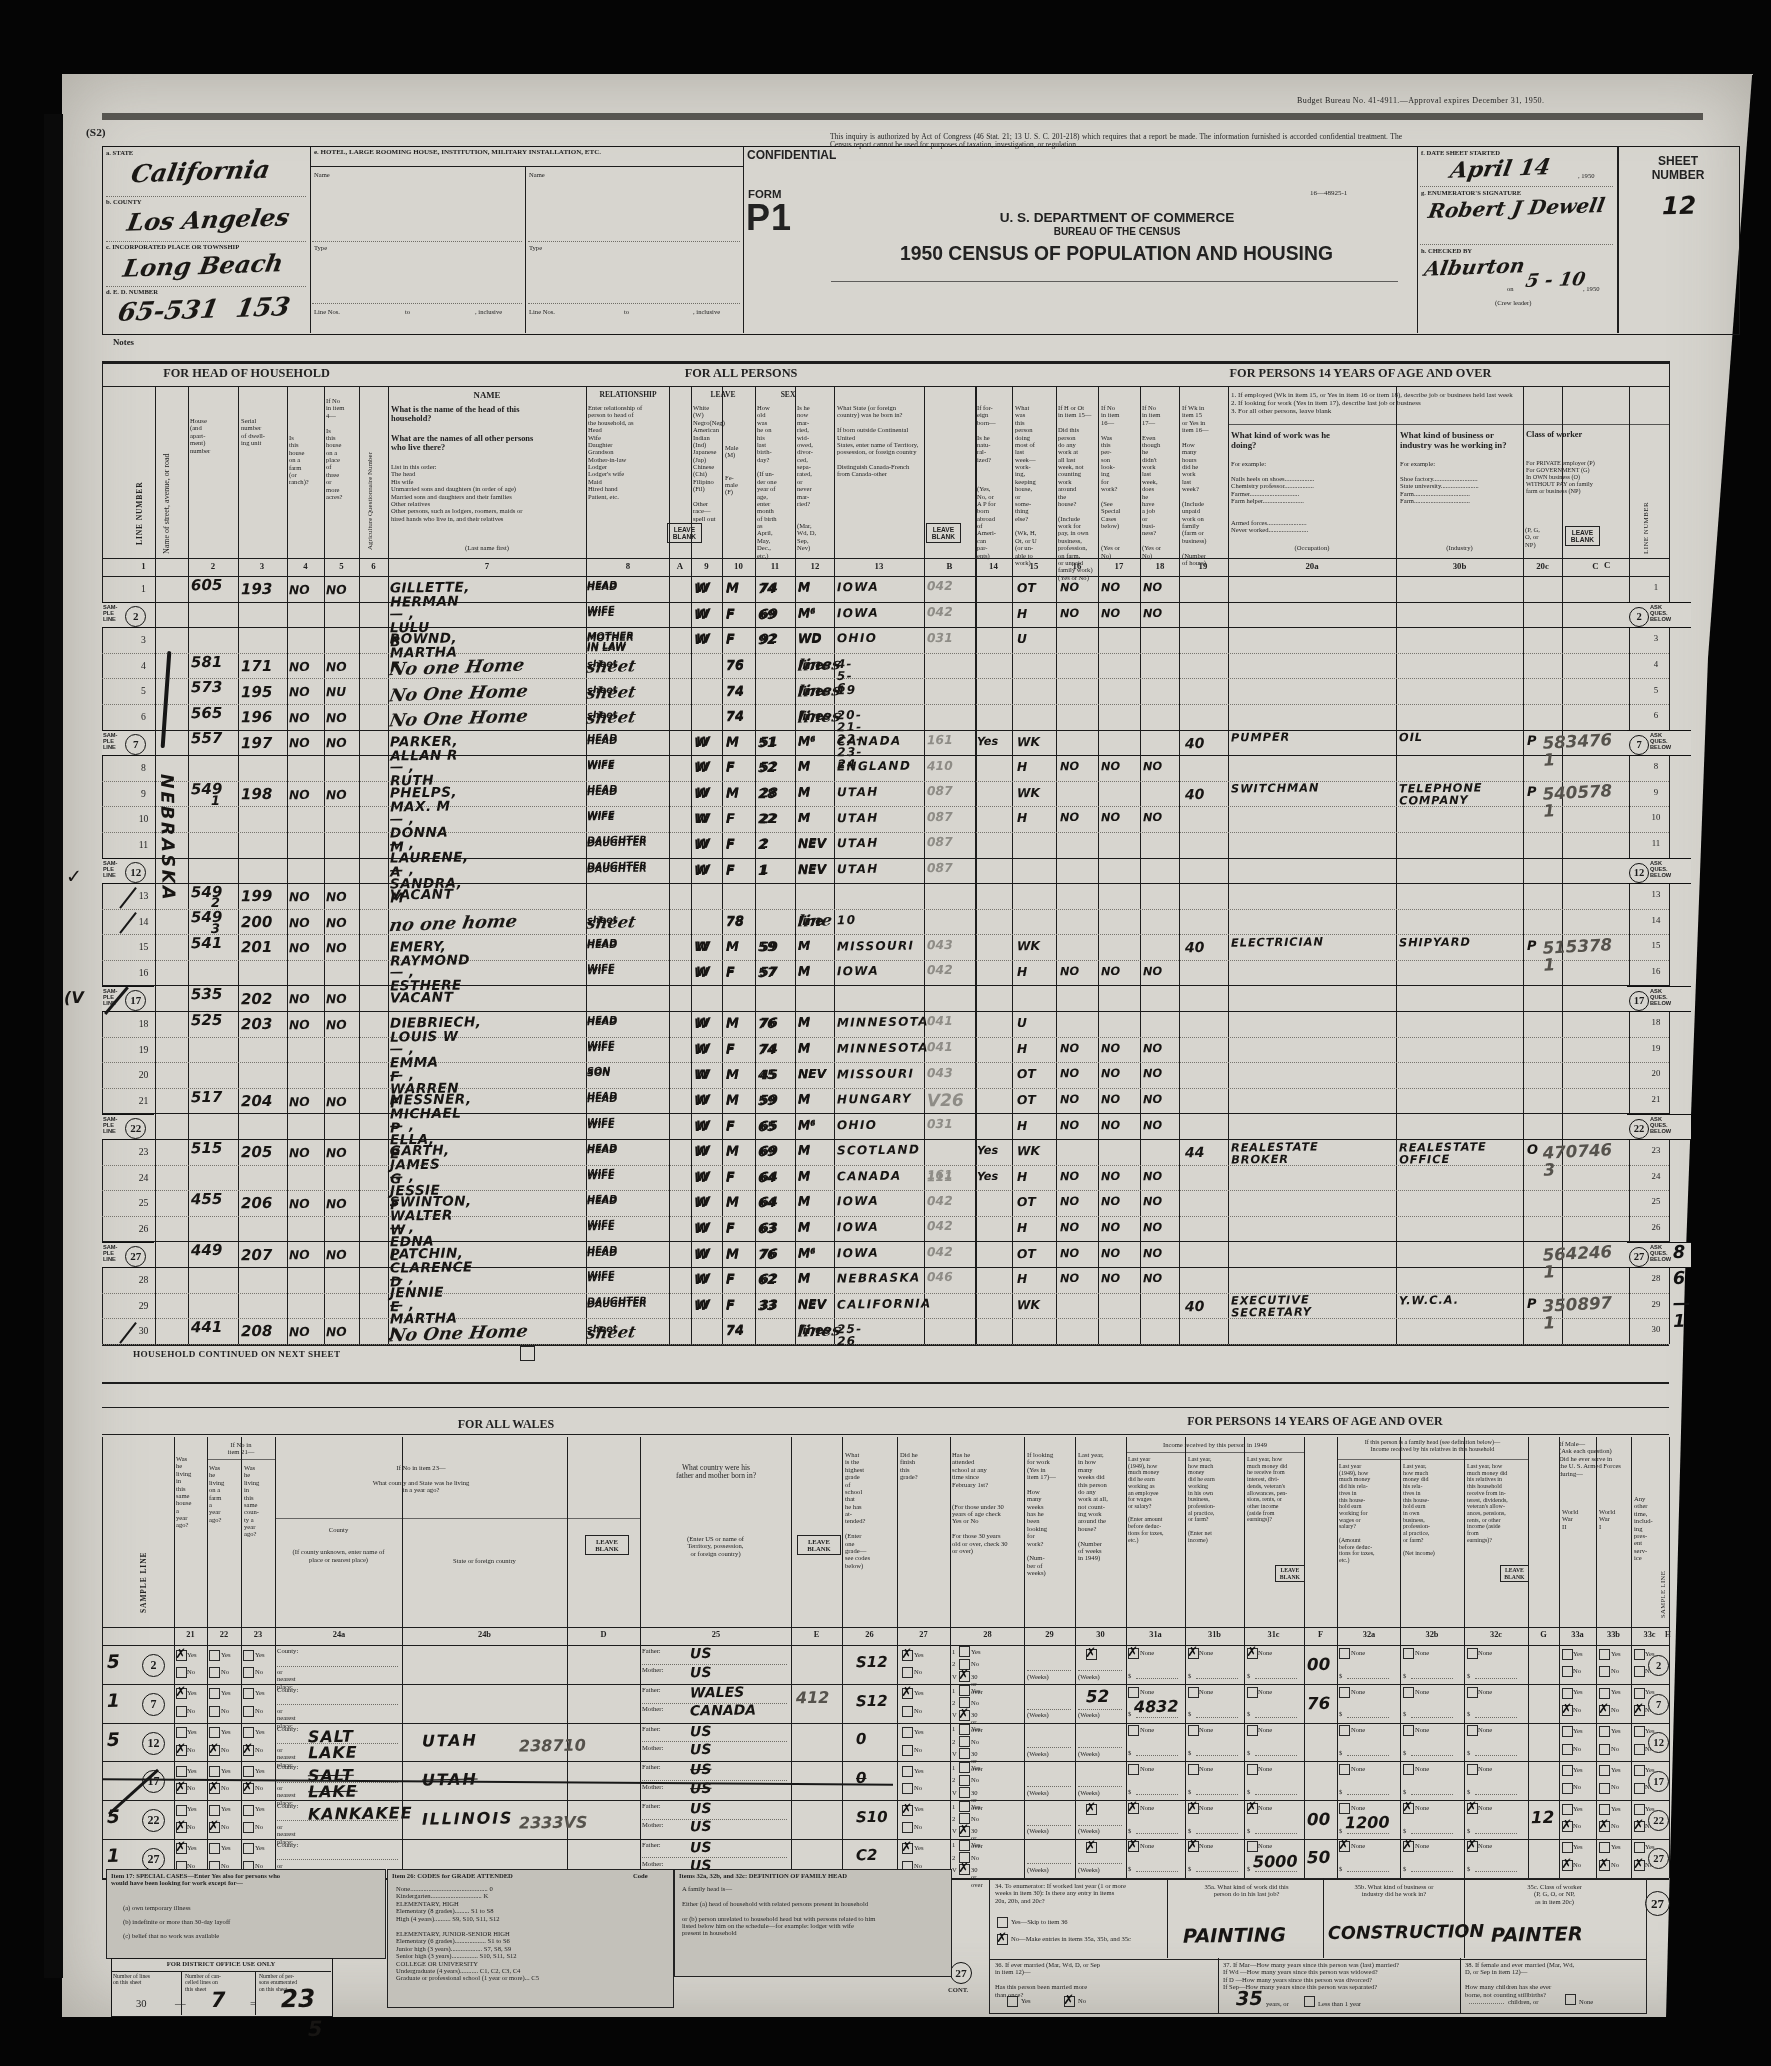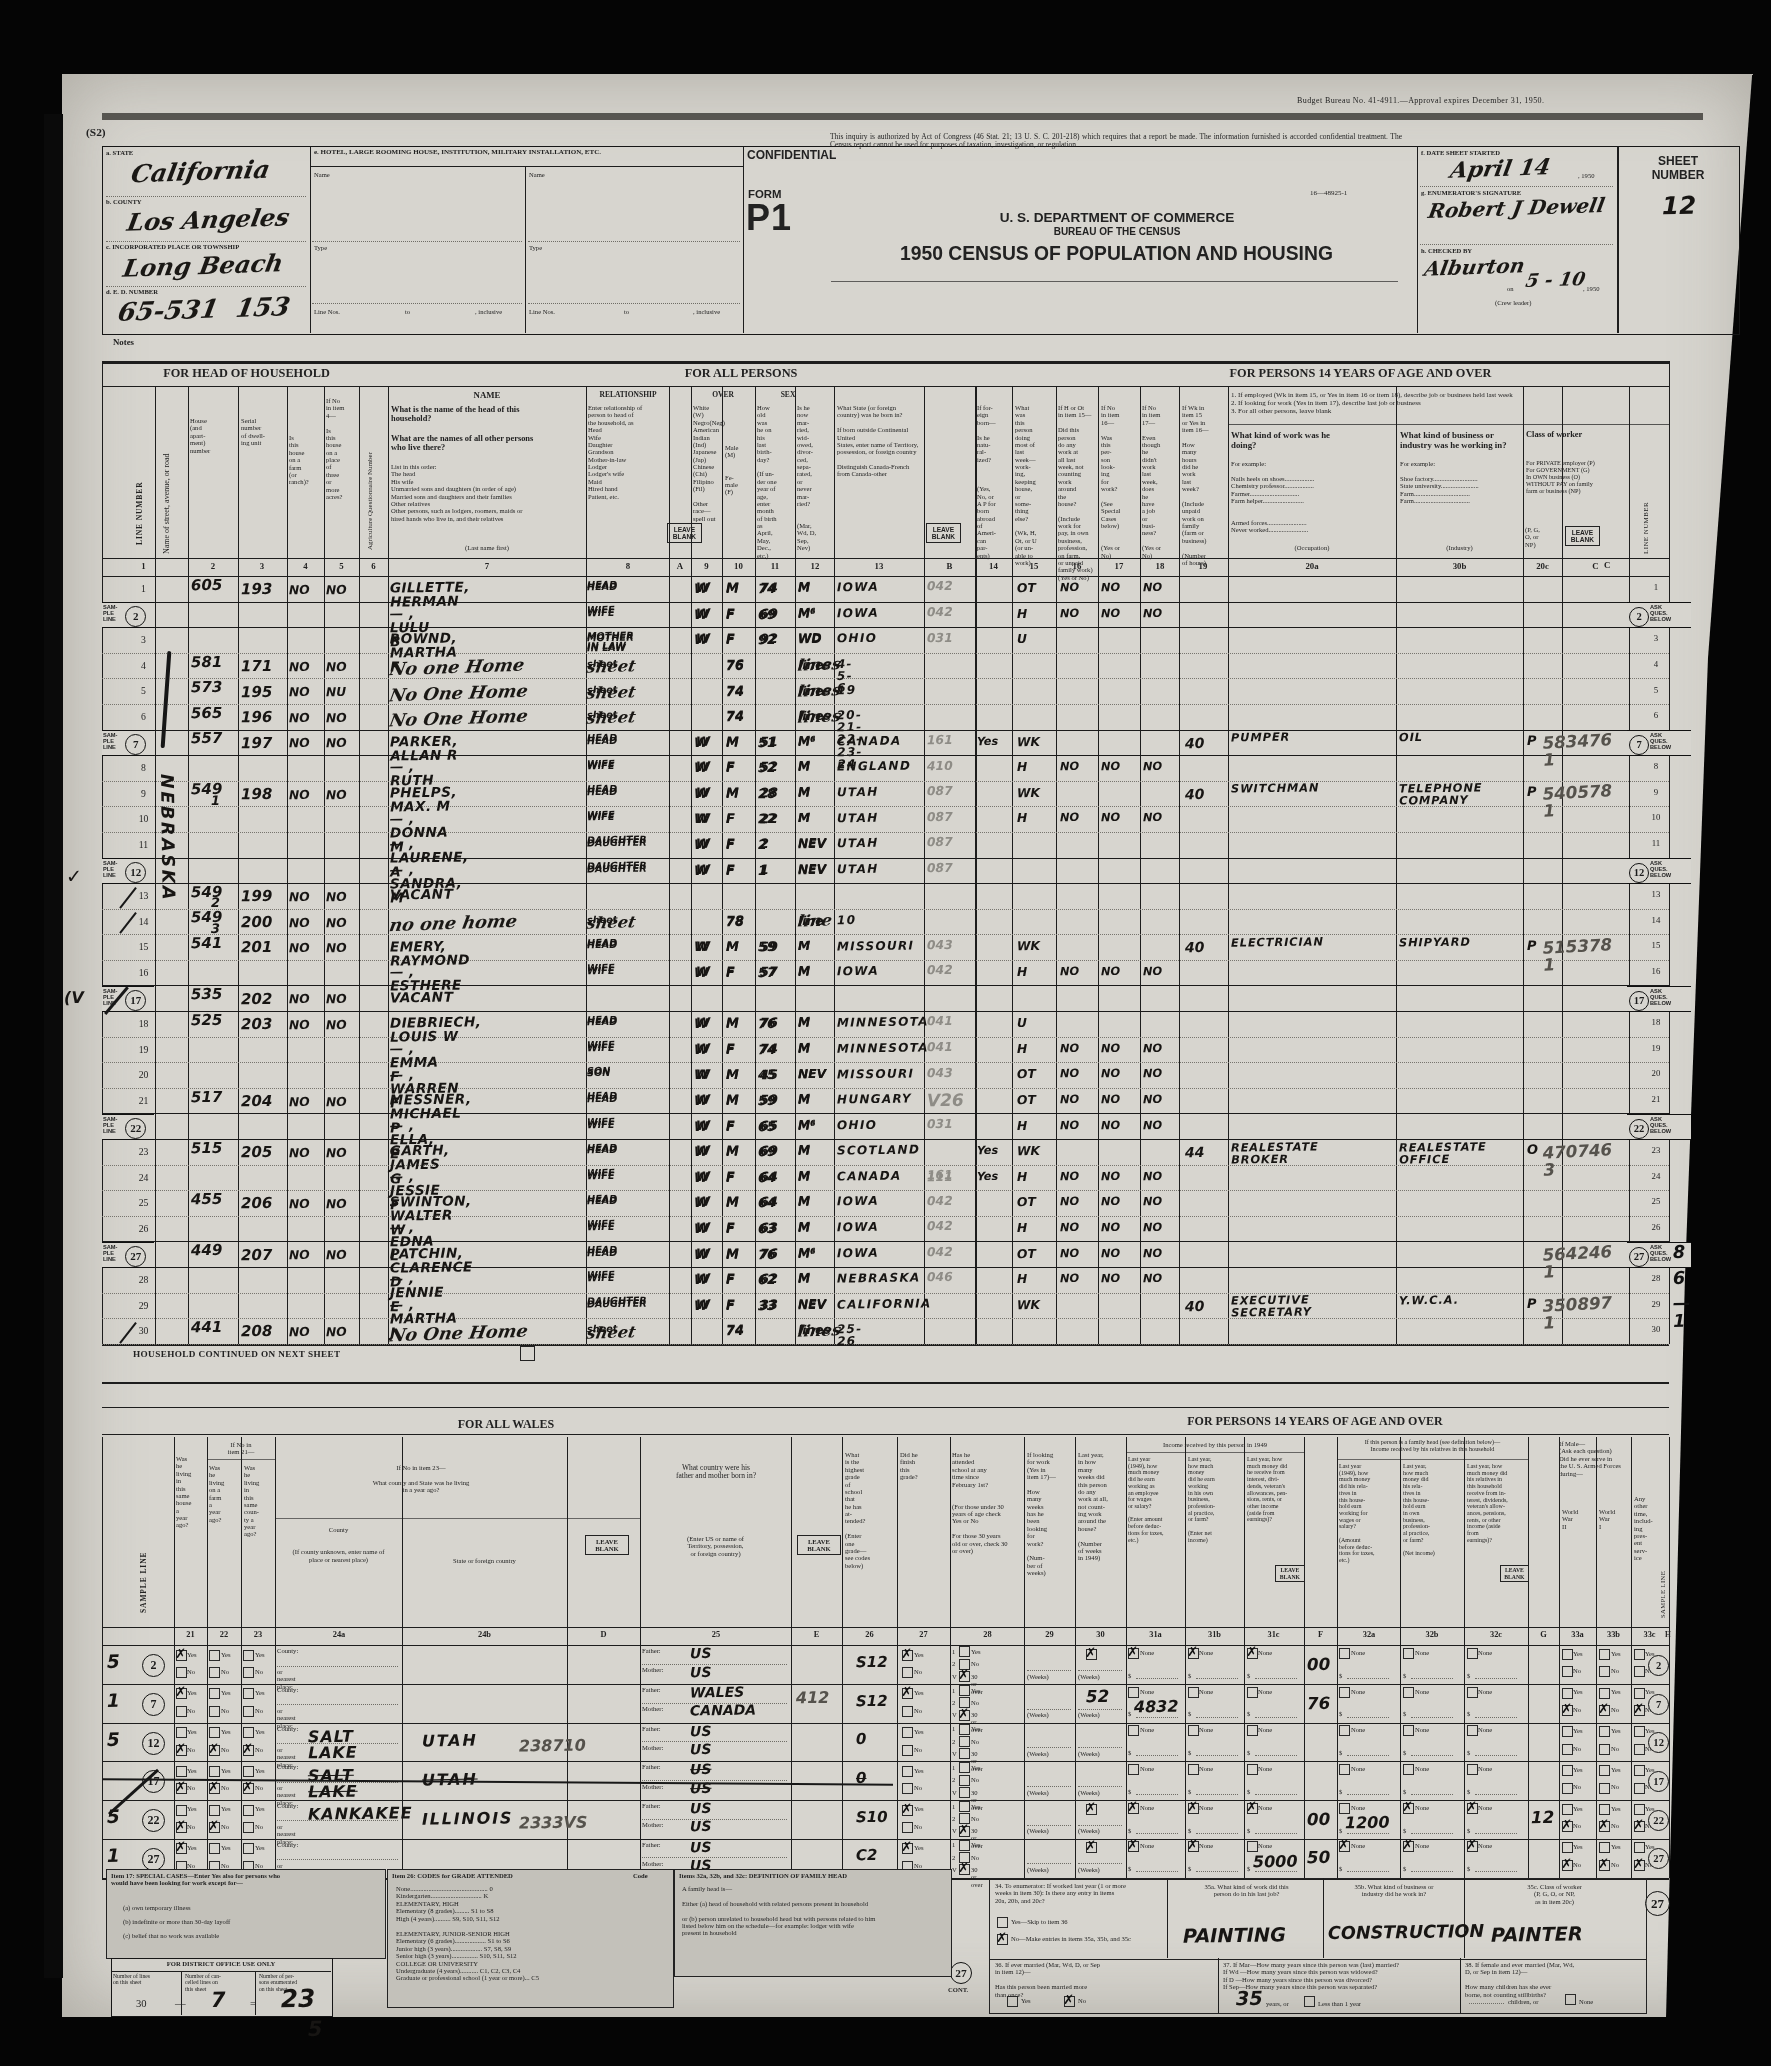--- a/index.html
+++ b/index.html
@@ -171,21 +171,21 @@
       <div class="p cap" style="position: absolute; left: 1228px; top: 561px; width: 168px; font-size: 8.8px; font-weight: bold;">20a</div>
       <div class="p cap" style="position: absolute; left: 1396px; top: 561px; width: 127px; font-size: 8.8px; font-weight: bold;">30b</div>
       <div class="p cap" style="position: absolute; left: 1523px; top: 561px; width: 39px; font-size: 8.8px; font-weight: bold;">20c</div>
       <div class="p cap" style="position: absolute; left: 1562px; top: 561px; width: 67px; font-size: 8.8px; font-weight: bold;">C</div>
       <div class="p vert" style="position: absolute; left: 135px; top: 413px; height: 132px; font-size: 7.5px; font-weight: bold; letter-spacing: 0.9px;">LINE NUMBER</div>
       <div class="p vert" style="position: absolute; left: 162px; top: 396px; height: 158px; font-size: 8px;">Name of street, avenue, or road</div>
       <div class="p vert" style="position: absolute; left: 366px; top: 405px; height: 145px; font-size: 7px;">Agriculture Questionnaire Number</div>
       <div class="p vert" style="position: absolute; left: 1642px; top: 448px; height: 106px; font-size: 7px; letter-spacing: 0.4px;">LINE NUMBER</div>
       <div class="p pb cap" style="position: absolute; left: 388px; top: 390px; width: 198px; font-size: 8.8px;">NAME</div>
       <div class="p pb cap" style="position: absolute; left: 586px; top: 390px; width: 84px; font-size: 7.5px;">RELATIONSHIP</div>
-      <div class="p pb cap" style="position: absolute; left: 691px; top: 390px; width: 64px; font-size: 7.5px;">OVER</div>
+      <div class="p pb cap" style="position: absolute; left: 691px; top: 390px; width: 64px; font-size: 7.5px;">LEAVE</div>
       <div class="p pb cap" style="position: absolute; left: 722px; top: 390px; width: 66px; font-size: 7.5px; margin-left: 33px;">SEX</div>
       <div class="p tiny ws" style="position: absolute; left: 190px; top: 417px; width: 47px;">House
 (and
 apart-
 ment)
 number</div>
       <div class="p tiny ws" style="position: absolute; left: 241px; top: 417px; width: 44px;">Serial
 number
 of dwell-
 ing unit</div>

